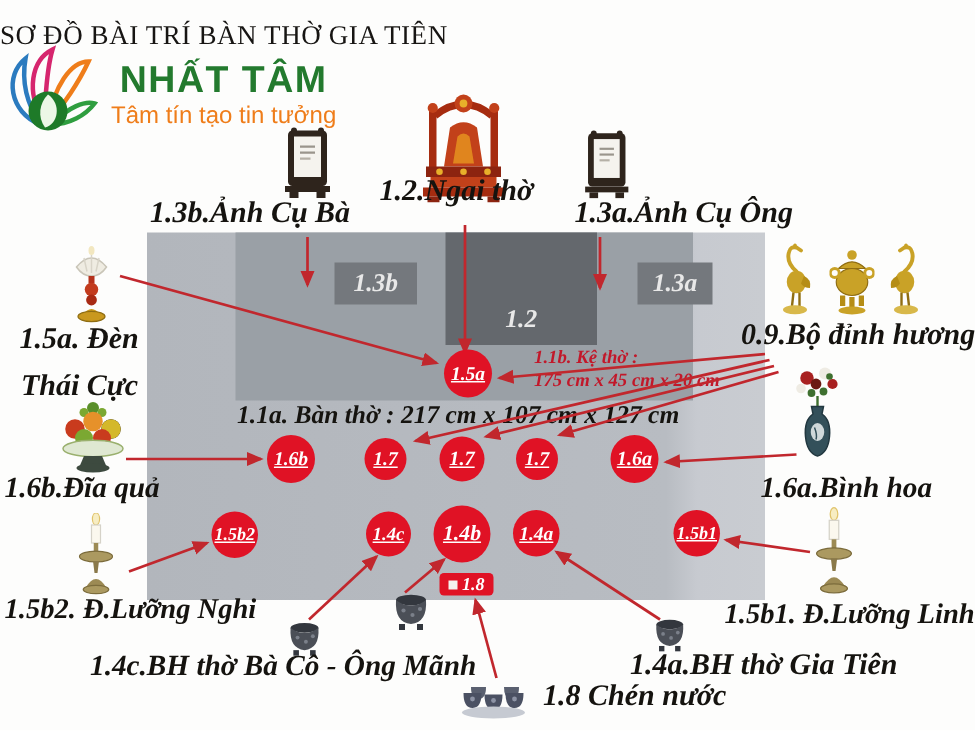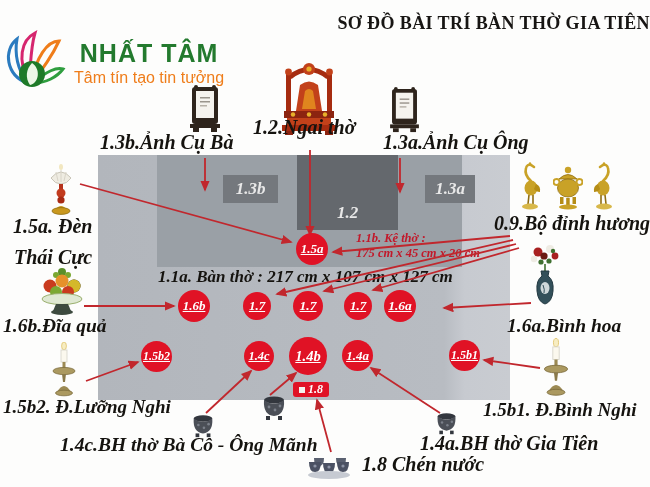--- a/index.html
+++ b/index.html
@@ -1,19 +1,19 @@
 <!DOCTYPE html>
 <html><head>
 <meta charset="utf-8">
 <style>
   html,body{margin:0;padding:0;background:#fff;}
   .page{position:relative;width:650px;height:487px;background:#fdfdfc;overflow:hidden;
         font-family:"Liberation Serif",serif;}
-  .title{position:absolute;top:13px;left:0;right:0;text-align:right;
-         font-weight:bold;font-size:18px;letter-spacing:.4px;color:#171513;}
+  .title{position:absolute;top:13px;left:0;right:0;text-align:left;
+         font-weight:normal;font-size:18px;letter-spacing:.4px;color:#171513;}
   
   .logo{position:absolute;left:2px;top:30px;display:flex;align-items:flex-start;}
   .logo-text{margin-left:6px;font-family:"Liberation Sans",sans-serif;}
   .logo-name{font-size:25px;font-weight:bold;color:#237a2e;letter-spacing:1px;margin-top:9px;text-align:center;}
   .logo-tag{font-size:16px;color:#ef7d1a;margin-top:1px;}
   
   .altar{position:absolute;left:98px;top:155px;width:412px;height:245px;
          background:linear-gradient(90deg,#b2b6bc 0%,#b8bcc2 84%,#c7cad0 89%,#c9ccd1 100%);}
   .shelf{position:absolute;left:157px;top:155px;width:305px;height:112px;background:#9aa0a6;}
   .slot{position:absolute;display:flex;align-items:center;justify-content:center;
@@ -98,21 +98,21 @@
       <line x1="331" y1="452" x2="317" y2="400" marker-end="url(#ah)"></line>
       <line x1="440" y1="413" x2="371" y2="368" marker-end="url(#ah)"></line>
     </g>
   </svg>
 
   <div class="marker" style="left:296px;top:233px;width:32px;height:32px;font-size:13px">1.5a</div>
   <div class="marker" style="left:178px;top:290px;width:32px;height:32px;font-size:13px">1.6b</div>
   <div class="marker" style="left:243px;top:292px;width:28px;height:28px;font-size:13px">1.7</div>
   <div class="marker" style="left:293px;top:291px;width:30px;height:30px;font-size:13.5px">1.7</div>
   <div class="marker" style="left:344px;top:292px;width:28px;height:28px;font-size:13px">1.7</div>
-  <div class="marker" style="left:384px;top:290px;width:32px;height:32px;font-size:13.5px">1.6a</div>
+  <div class="marker" style="left:407px;top:290px;width:32px;height:32px;font-size:13.5px">1.6a</div>
   <div class="marker" style="left:141px;top:341px;width:31px;height:31px;font-size:12px">1.5b2</div>
   <div class="marker" style="left:244px;top:341px;width:30px;height:30px;font-size:12.5px">1.4c</div>
   <div class="marker" style="left:289px;top:337px;width:38px;height:38px;font-size:14.5px">1.4b</div>
   <div class="marker" style="left:342px;top:340px;width:31px;height:31px;font-size:13px">1.4a</div>
   <div class="marker" style="left:449px;top:340px;width:31px;height:31px;font-size:12px">1.5b1</div>
   <div class="badge">
     <span class="sq"></span>
     <span>1.8</span>
   </div>
 
@@ -325,19 +325,19 @@
   <div class="lbl" style="left:100px;top:131px">1.3b.Ảnh Cụ Bà</div>
   <div class="lbl" style="left:253px;top:116px">1.2.Ngai thờ</div>
   <div class="lbl" style="left:383px;top:131px">1.3a.Ảnh Cụ Ông</div>
 
   <div class="lbl" style="left:13px;top:215px">1.5a. Đèn</div>
   <div class="lbl" style="left:14px;top:246px">Thái Cực</div>
   <div class="lbl" style="left:3px;top:315px;font-size:19.5px">1.6b.Đĩa quả</div>
   <div class="lbl" style="left:3px;top:396px;font-size:19px">1.5b2. Đ.Lưỡng Nghi</div>
   <div class="lbl" style="left:494px;top:212px">0.9.Bộ đỉnh hương</div>
   <div class="lbl" style="left:507px;top:315px;font-size:19.5px">1.6a.Bình hoa</div>
-  <div class="lbl" style="left:483px;top:399px;font-size:19px">1.5b1. Đ.Bình Nghi</div>
+  <div class="lbl" style="left:483px;top:399px;font-size:19px">1.5b1. Đ.Lưỡng Linh</div>
 
   <div class="lbl" style="left:60px;top:434px;font-size:19.5px">1.4c.BH thờ Bà Cô - Ông Mãnh</div>
   <div class="lbl" style="left:420px;top:432px">1.4a.BH thờ Gia Tiên</div>
   <div class="lbl" style="left:362px;top:453px">1.8 Chén nước</div>
 
 </div>
 
 </body></html>

